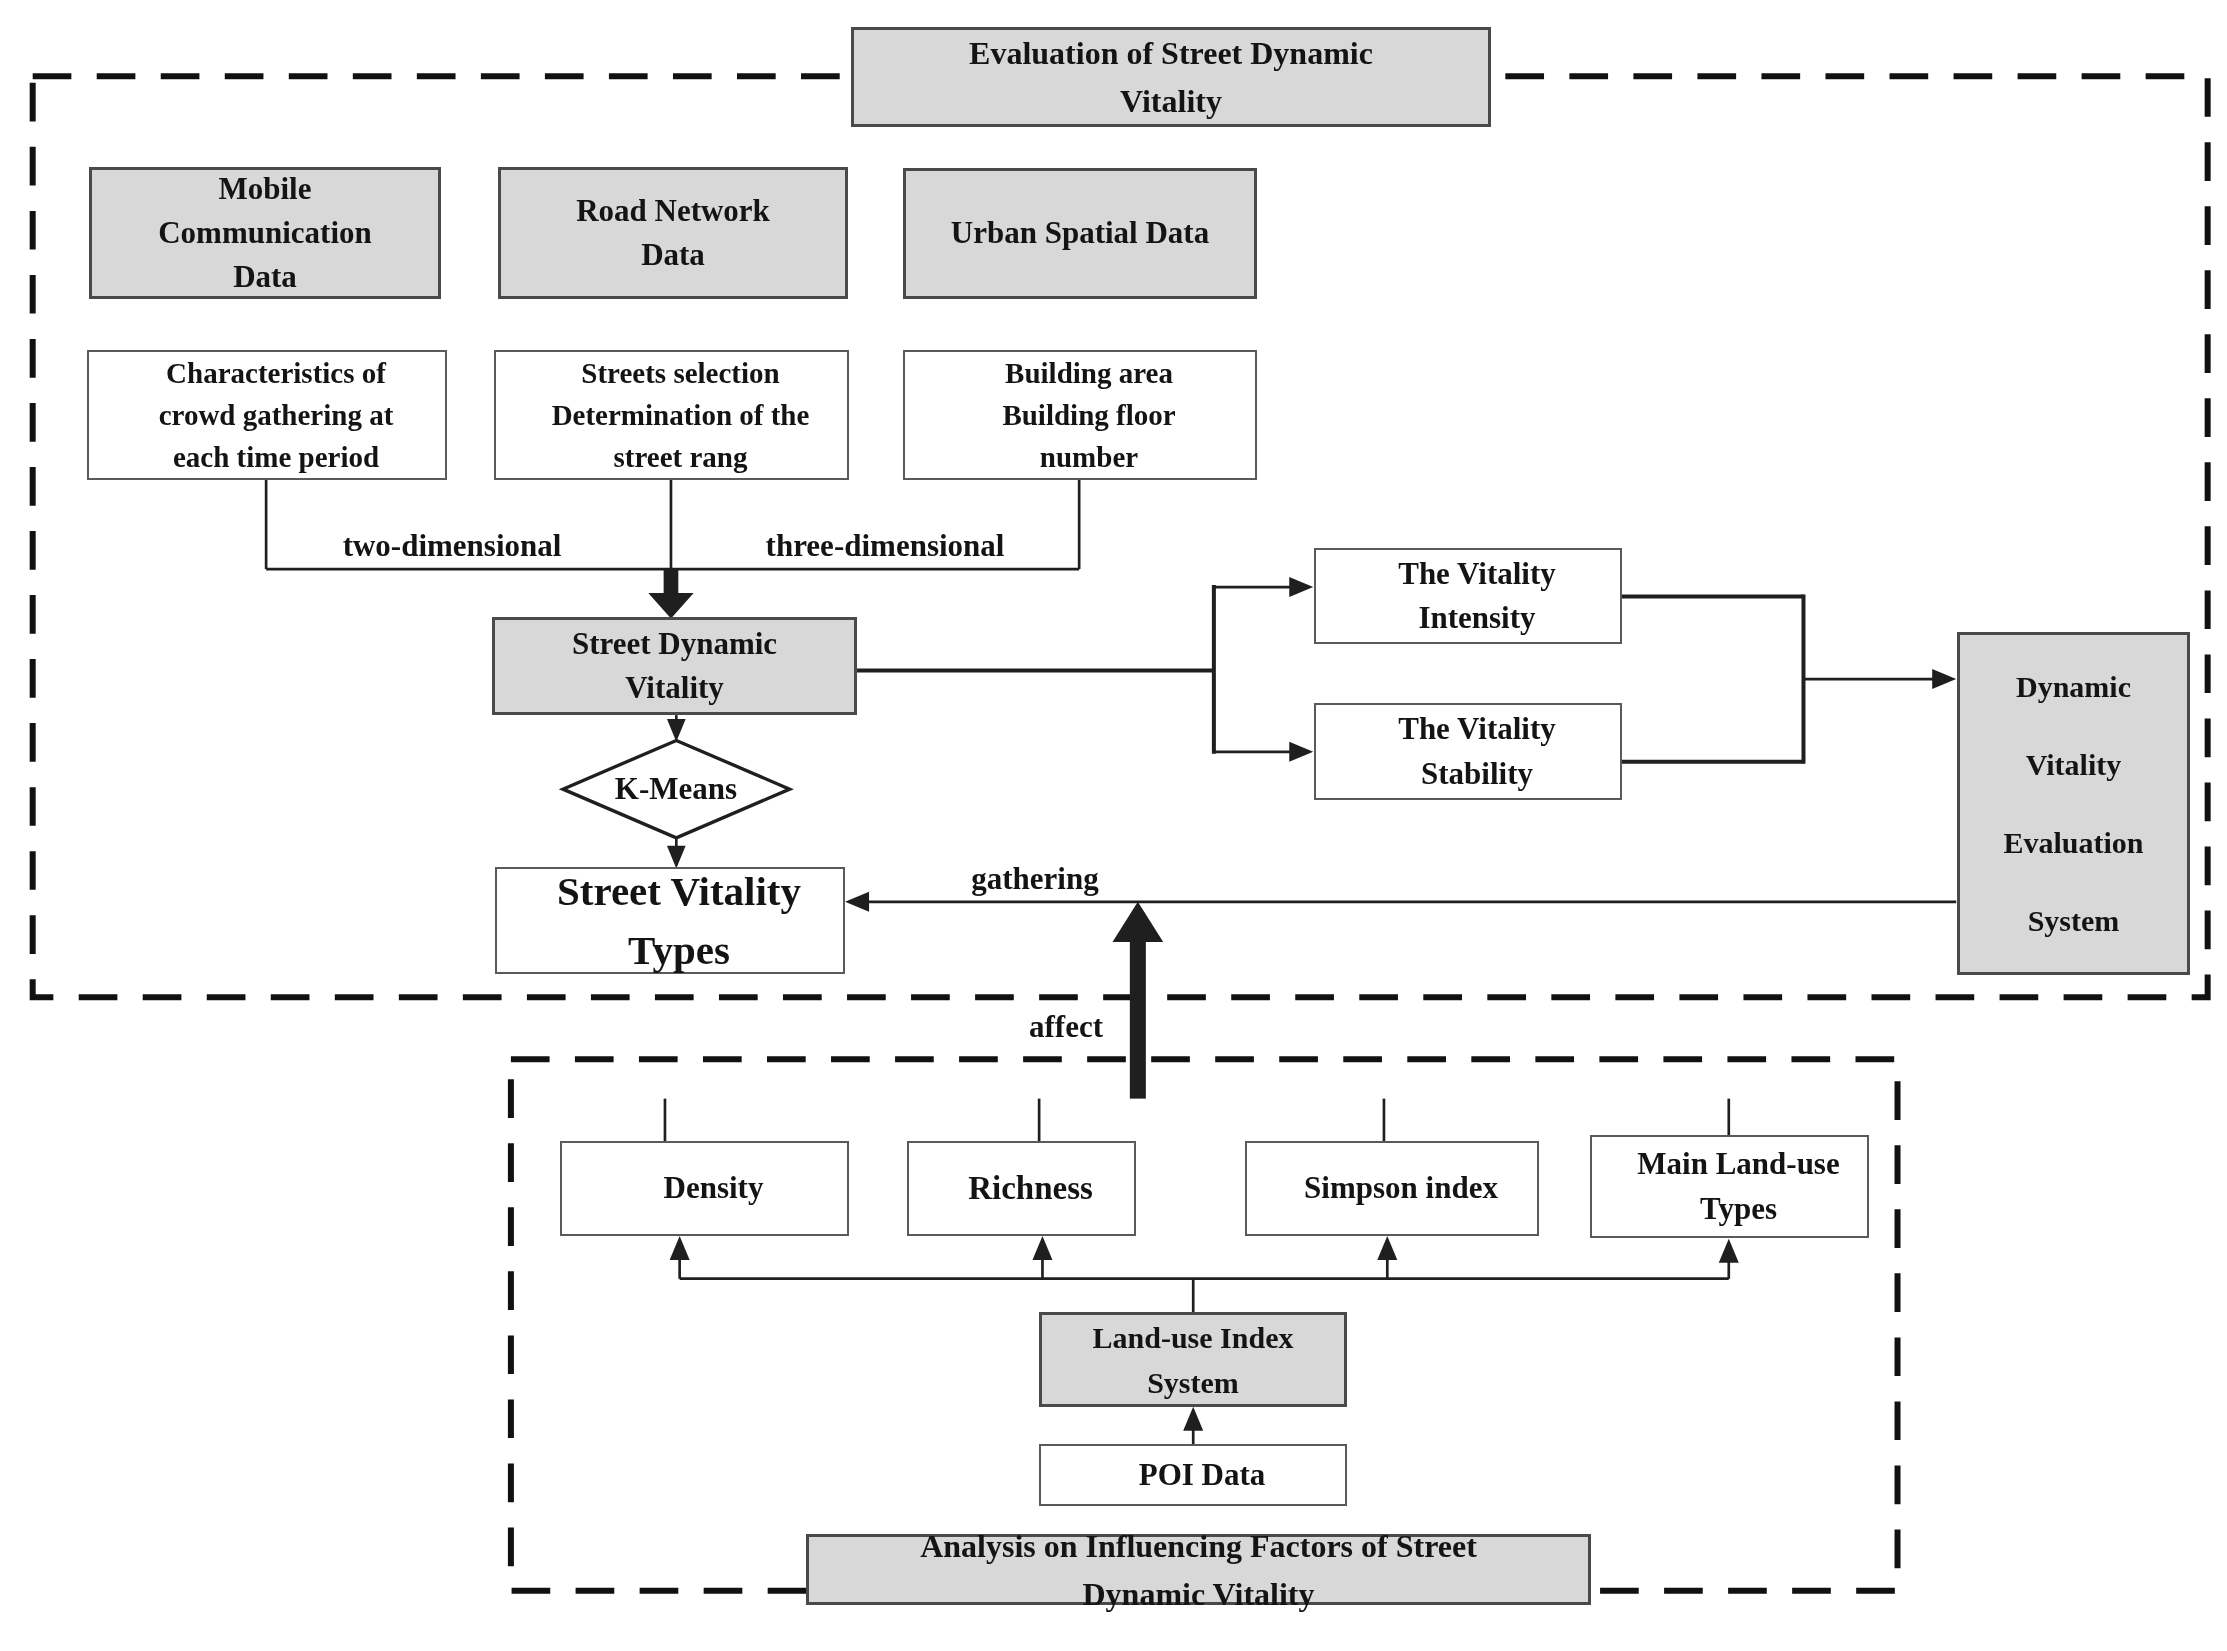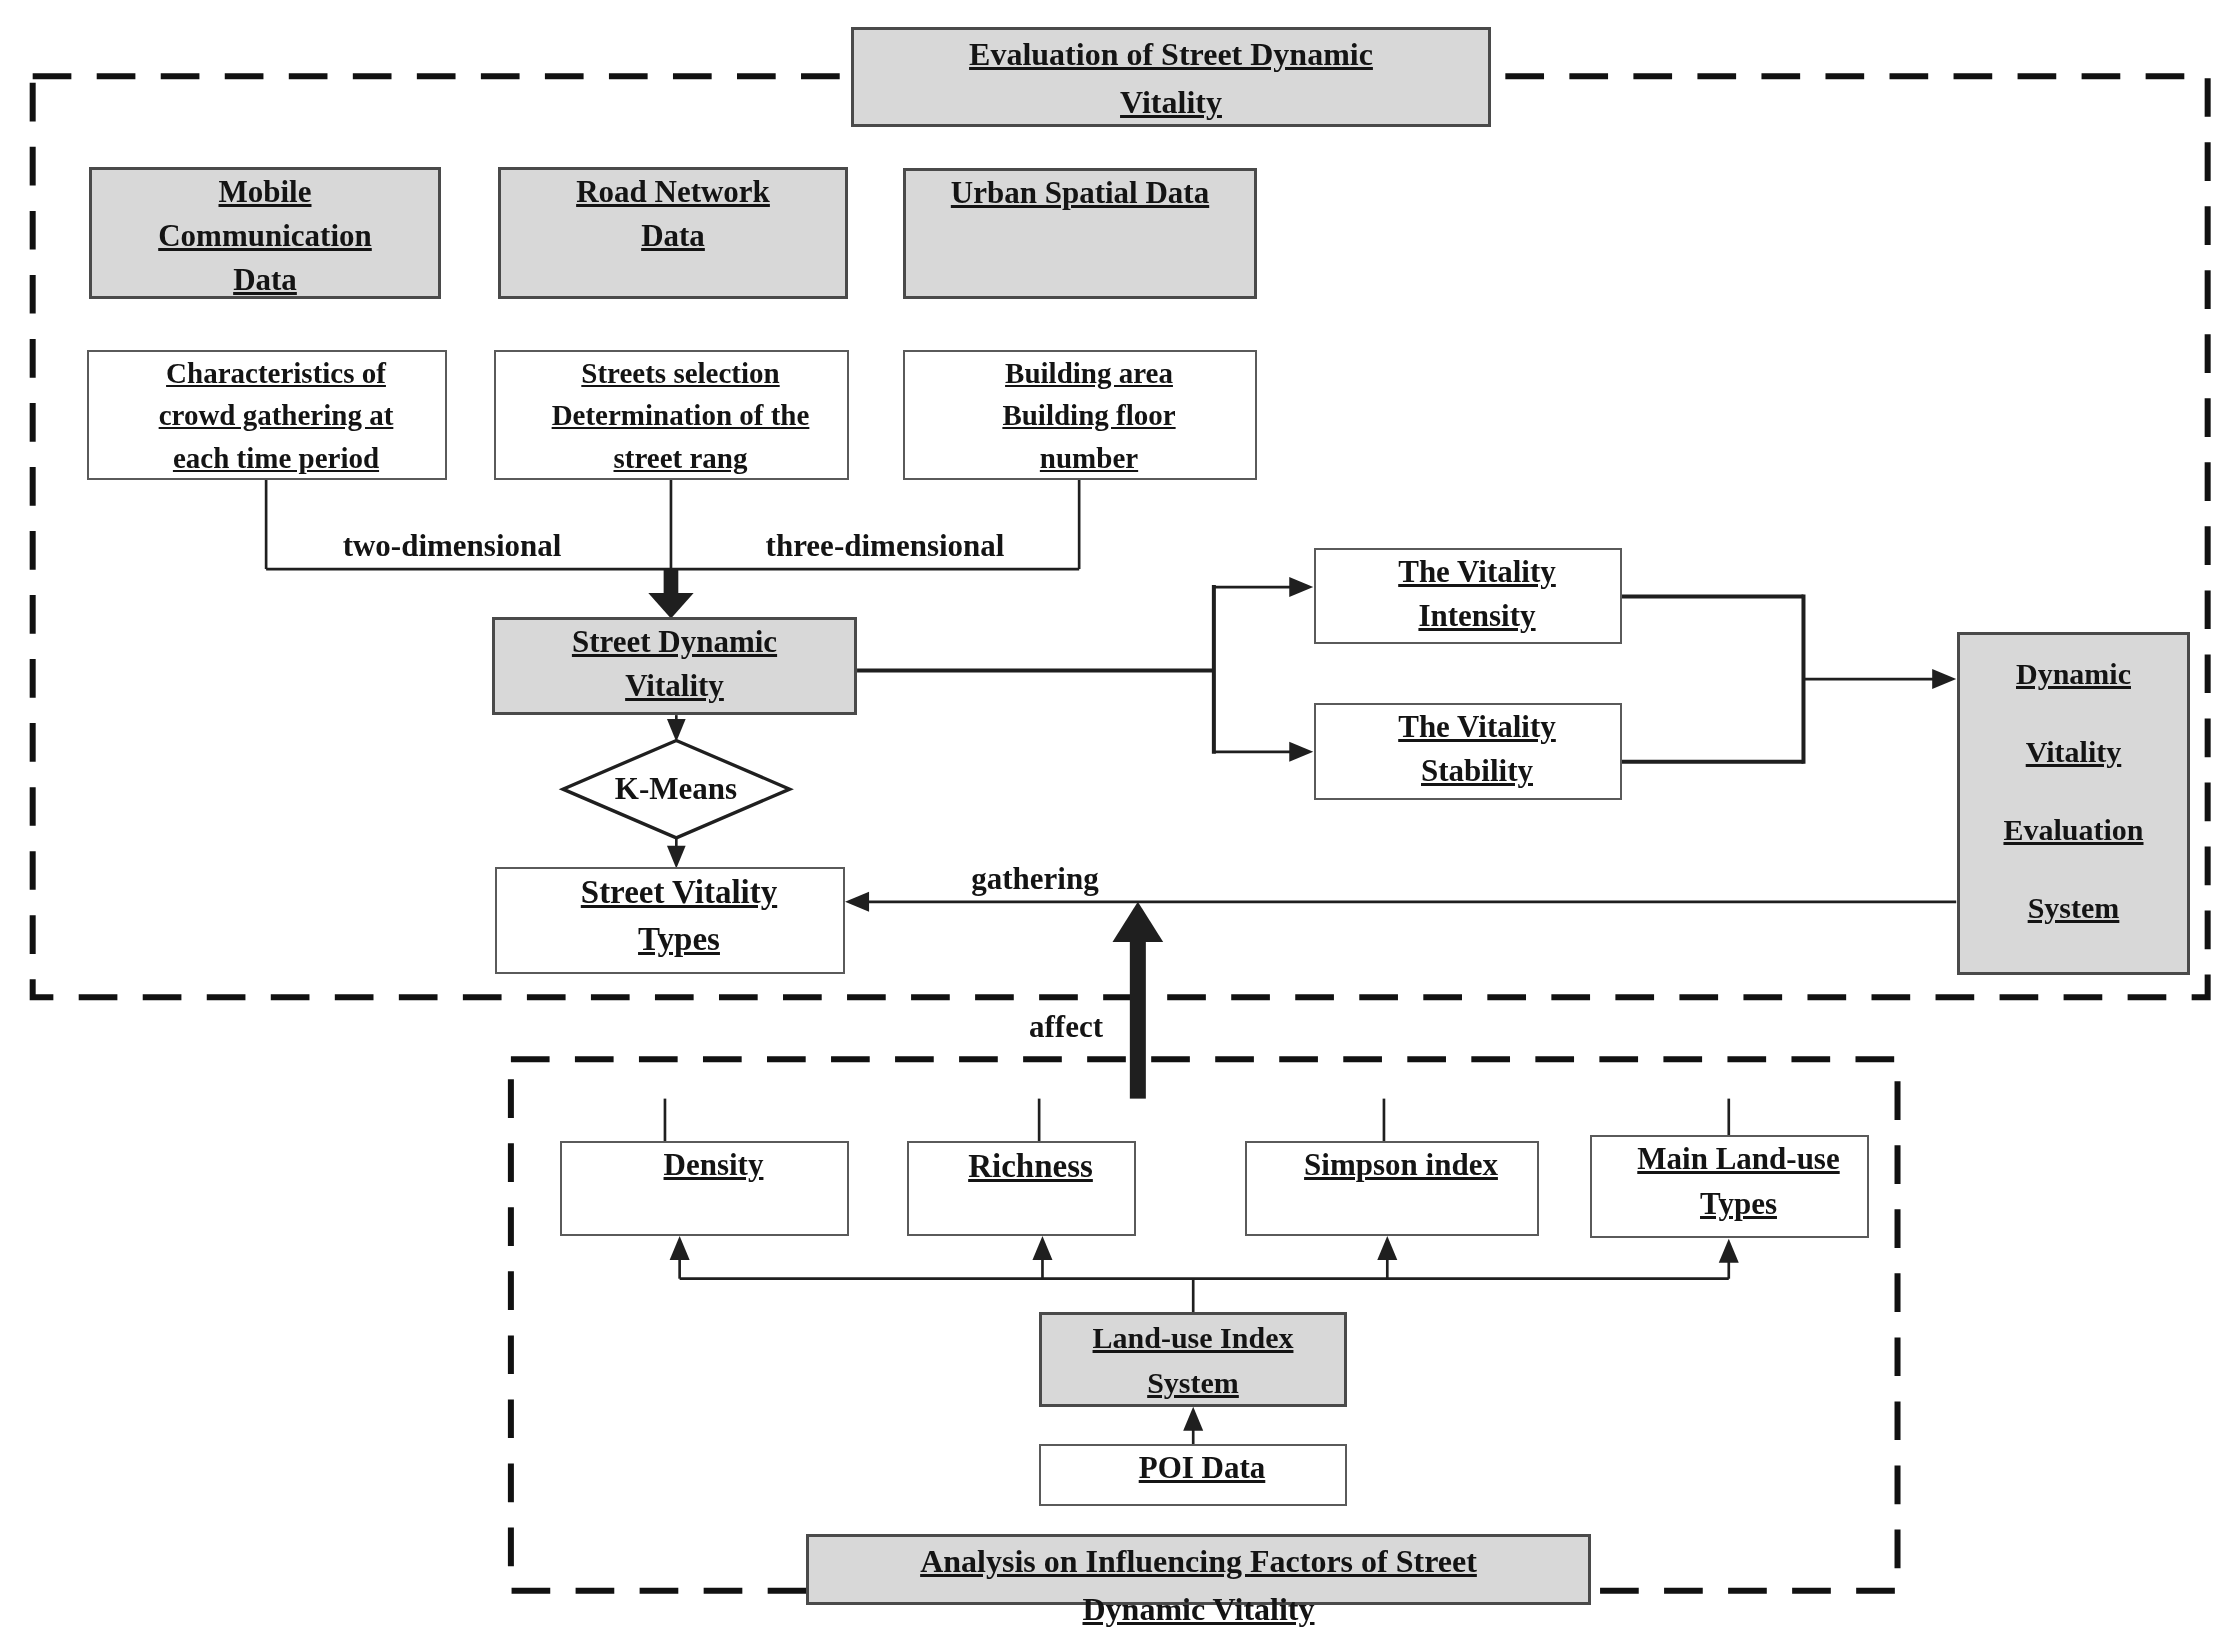--- a/index.html
+++ b/index.html
@@ -8,24 +8,23 @@
     width:2227px;height:1651px;
     background:#ffffff;
     font-family:"Liberation Serif","DejaVu Serif",serif;
     font-weight:bold;
     color:#141414;
     overflow:hidden;
   }
   svg.wires{position:absolute;left:0;top:0;z-index:1;}
   .node{
     position:absolute;z-index:2;
-    display:flex;justify-content:center;
+    display:flex;align-items:center;justify-content:center;
     text-align:center;box-sizing:border-box;
     line-height:1.42;
-    text-decoration:underline;
   }
   .gray{background:#d8d8d8;border:3.3px solid #4a4a4a;}
   .white{background:#ffffff;border:2.7px solid #5a5a5a;padding-left:18px;}
   .lbl{
     position:absolute;z-index:2;transform:translate(-50%,-50%);
     white-space:nowrap;font-size:31px;
   }
   .inner{display:inline-block;}
   .diamond-text{
     position:absolute;z-index:3;transform:translate(-50%,-50%);
@@ -140,21 +139,21 @@
   <div class="node white" style="left:903px;top:350px;width:354px;height:130px;font-size:29px;line-height:1.46;">
     <span class="inner" style="max-width:220px;">Building area Building floor number</span>
   </div>
 
   <div class="node gray" style="left:492px;top:617px;width:365px;height:98px;font-size:31px;">
     <span class="inner" style="max-width:280px;">Street Dynamic Vitality</span>
   </div>
 
   <div class="diamond-text" style="left:676px;top:789px;">K-Means</div>
 
-  <div class="node white" style="left:495px;top:867px;width:350px;height:107px;font-size:33px;">
+  <div class="node white" style="left:495px;top:867px;width:350px;height:107px;font-size:41px;">
     <span class="inner" style="max-width:267px;">Street Vitality Types</span>
   </div>
 
   <div class="node white" style="left:1314px;top:548px;width:308px;height:96px;font-size:31px;">
     <span class="inner" style="max-width:220px;">The Vitality Intensity</span>
   </div>
   <div class="node white" style="left:1314px;top:703px;width:308px;height:97px;font-size:31px;">
     <span class="inner" style="max-width:220px;">The Vitality Stability</span>
   </div>
 

